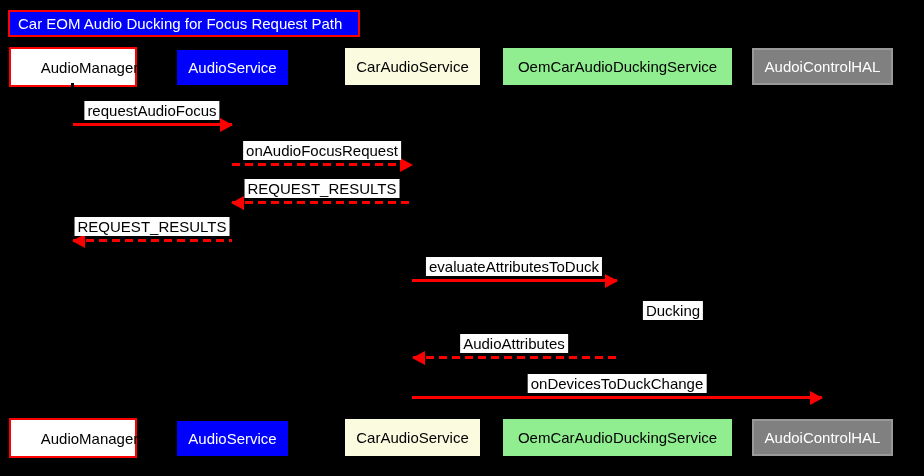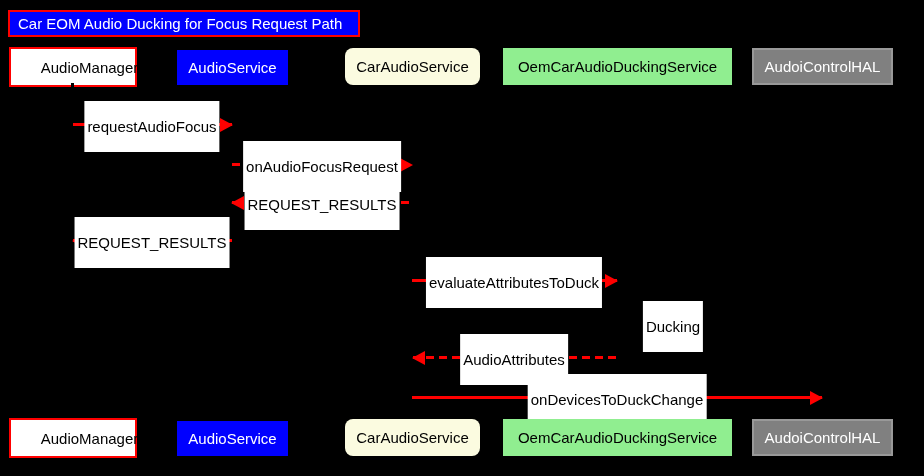--- a/index.html
+++ b/index.html
@@ -21,21 +21,21 @@
     color:var(--title-text); font-size:15px;
     display:flex; align-items:center; padding-left:8px; white-space:nowrap;
   }
 
   .participant {
     position:absolute; display:flex; align-items:center; justify-content:center;
     font-size:15px; white-space:nowrap;
   }
   .pos-p0 { left:9px;   width:128px; top:47px; height:40px;padding-left:33px; }
   .pos-p1 { left:177px; width:111px; top:50px; height:35px; }
-  .pos-p2 { left:345px; width:135px; top:48px; height:37px;border-radius:8px; }
+  .pos-p2 { left:345px; width:135px; top:48px; height:37px; }
   .pos-p3 { left:503px; width:229px; top:48px; height:37px; }
   .pos-p4 { left:752px; width:141px; top:48px; height:37px; }
   .bottom.pos-p0 { top:418px; }
   .bottom.pos-p1 { top:421px; }
   .bottom.pos-p2 { top:419px; }
   .bottom.pos-p3 { top:419px; }
   .bottom.pos-p4 { top:419px; }
 
   .lifeline { position:absolute; width:2px; top:88px; height:330px; background:#000000; }
   .ll-0 { left:72px; }  .ll-1 { left:231px; } .ll-2 { left:411px; }
@@ -60,21 +60,21 @@
   .m2 { left:232px; width:180px; top:163px; }
   .m3 { left:232px; width:180px; top:201px; }
   .m4 { left:73px;  width:159px; top:239px; }
   .m5 { left:412px; width:205px; top:279px; }
   .m7 { left:413px; width:204px; top:356px; }
   .m8 { left:412px; width:410px; top:396px; }
 
   .mlabel {
     position:absolute; transform:translateX(-50%);
     background:var(--message-label-bg); color:var(--message-label-text);
-    font-size:15px; line-height:19px; padding:16px 3px; white-space:nowrap;
+    font-size:15px; line-height:19px; padding:0 3px; white-space:nowrap;
   }
   .l1 { left:152px; top:101px; }
   .l2 { left:322px; top:141px; }
   .l3 { left:322px; top:179px; }
   .l4 { left:152px; top:217px; }
   .l5 { left:514px; top:257px; }
   .l6 { left:673px; top:301px; }
   .l7 { left:514px; top:334px; }
   .l8 { left:617px; top:374px; }
 </style>

